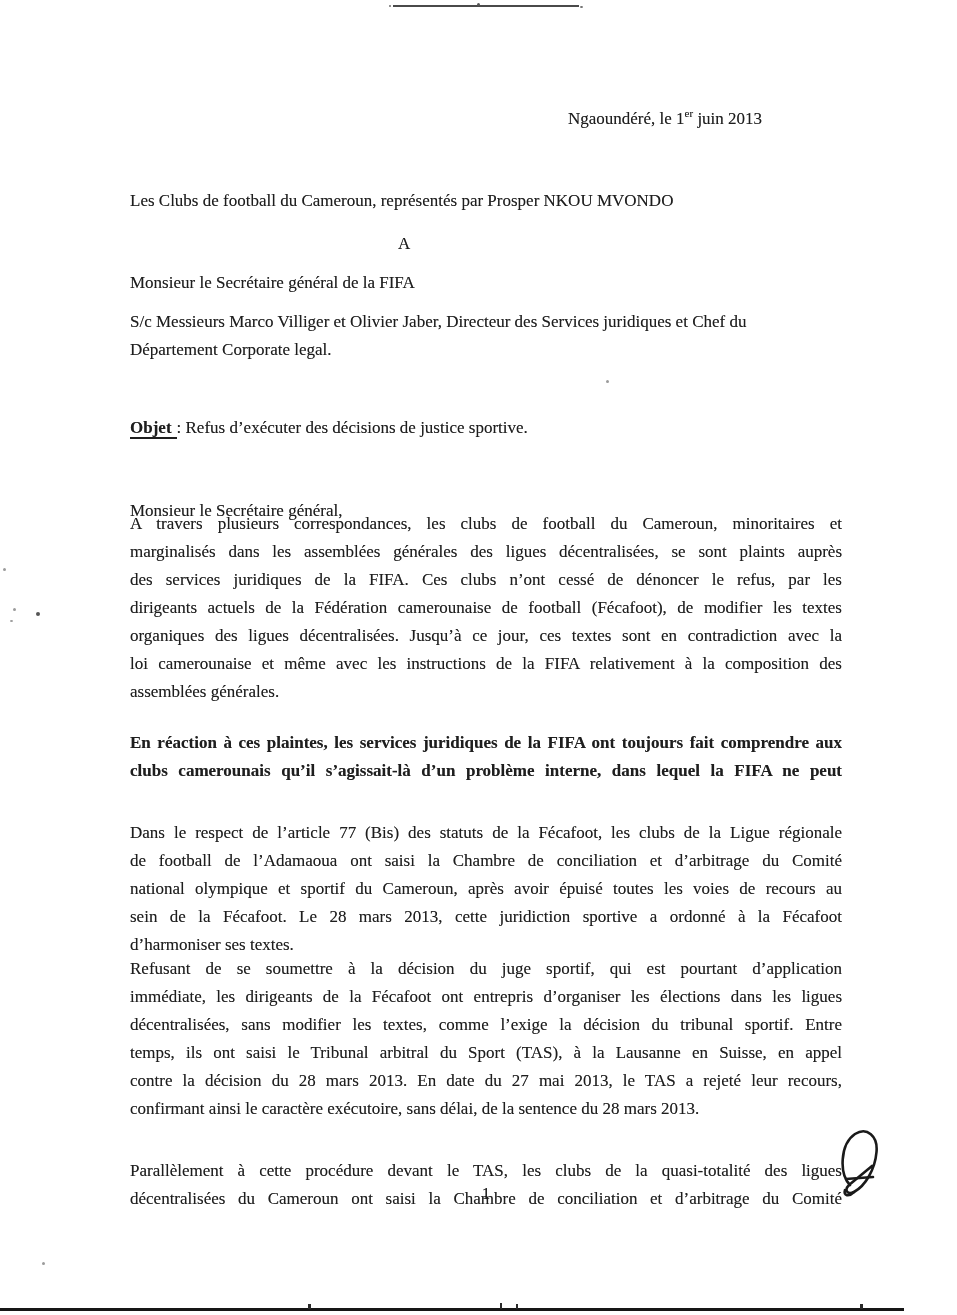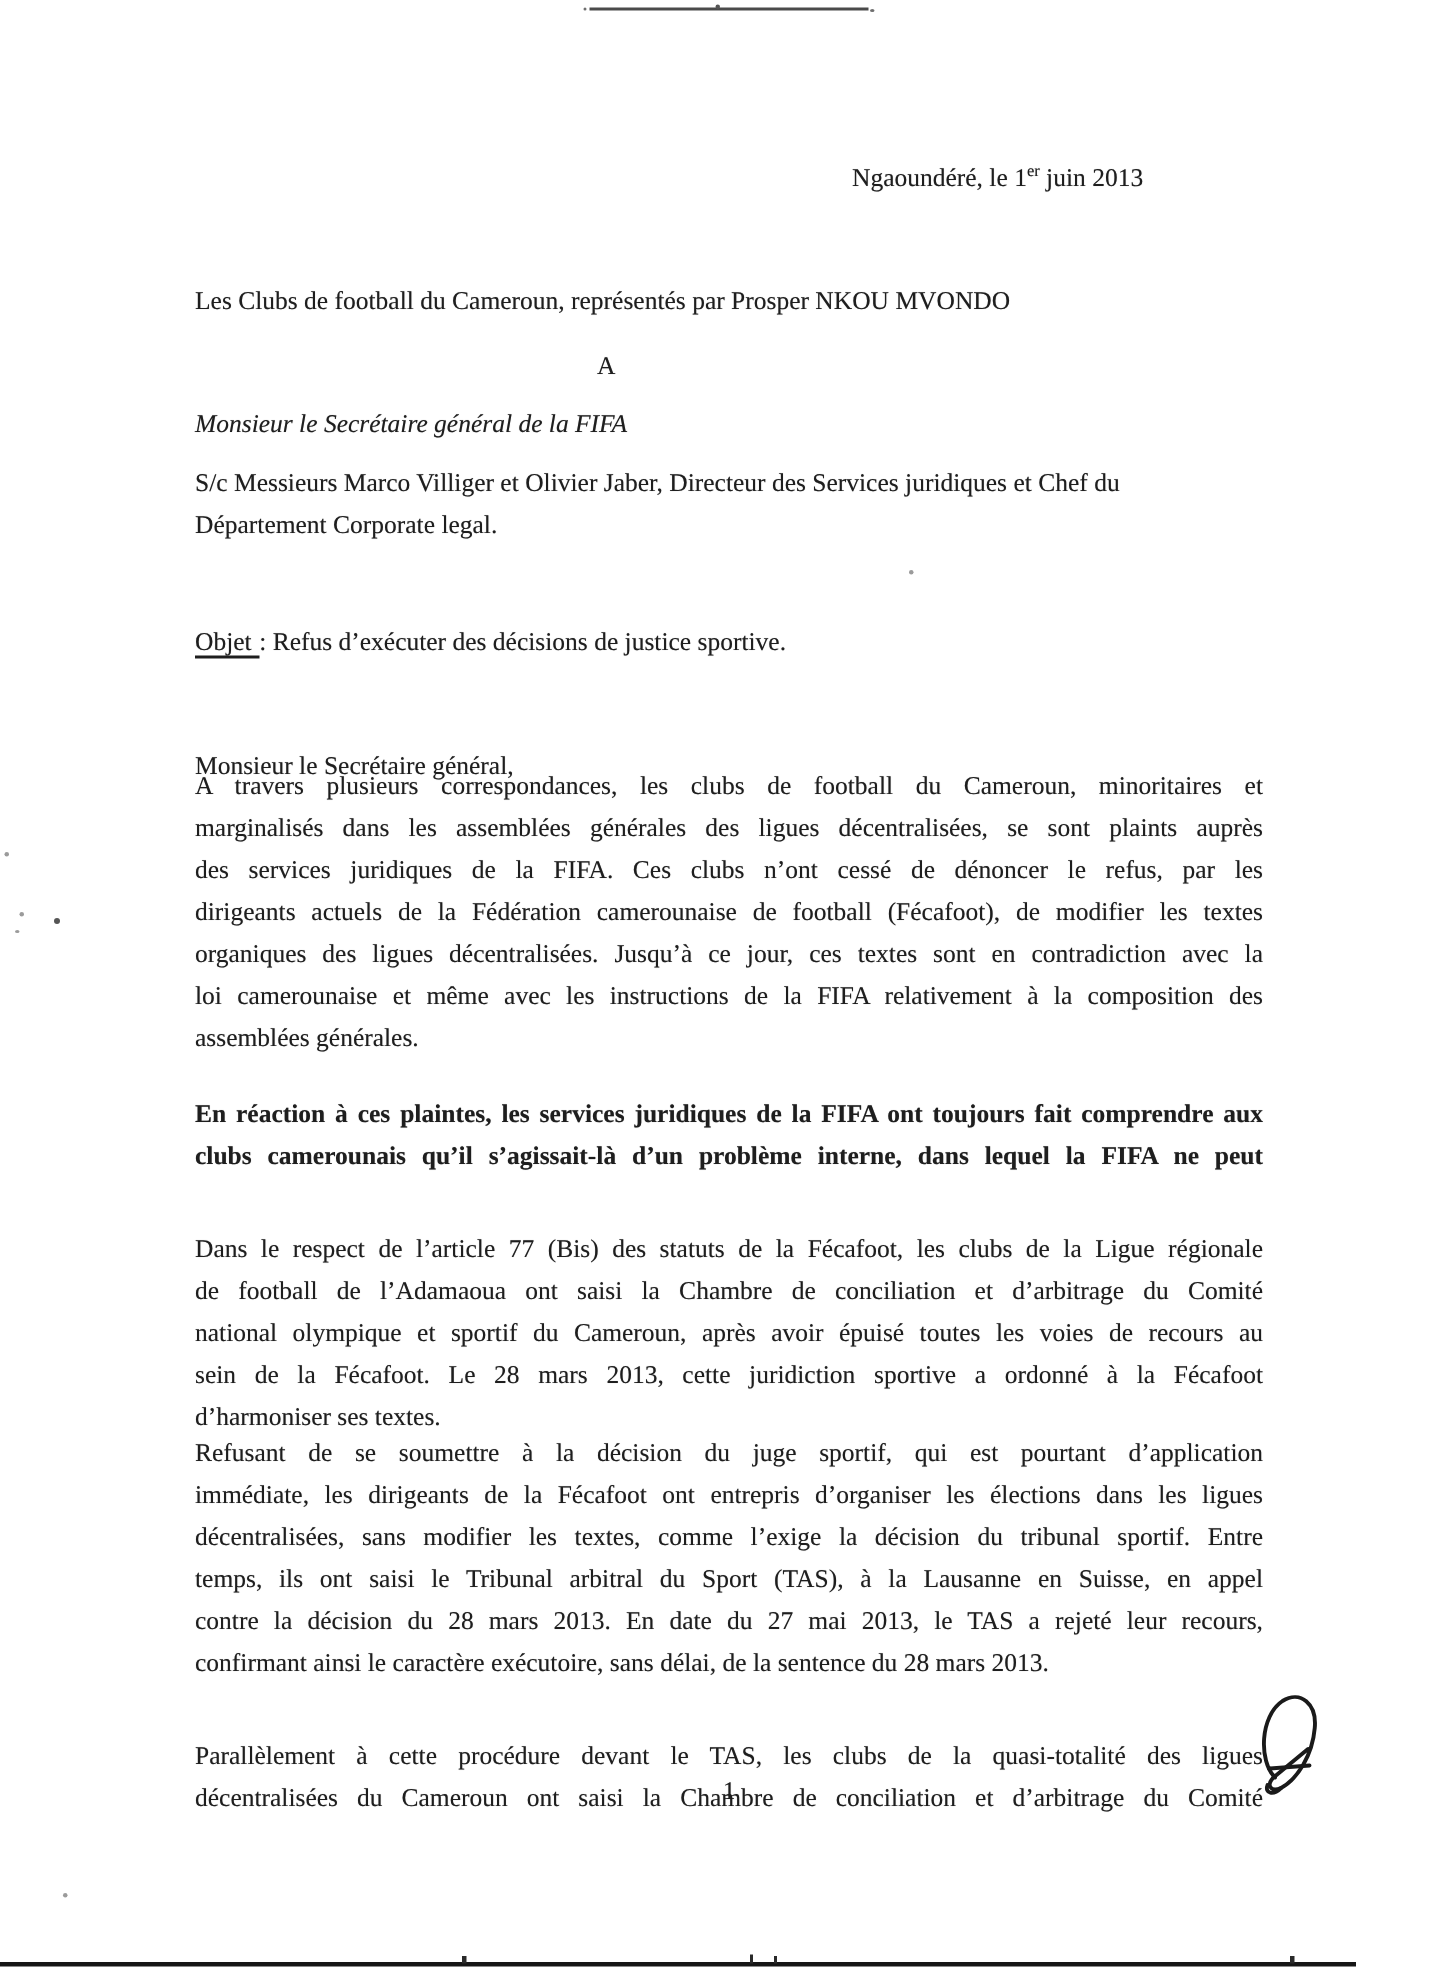--- a/index.html
+++ b/index.html
@@ -33,25 +33,25 @@
     top: 5px; left: 393px; width: 186px; height: 2px;
     background: #4a4a4a;
   }
   .dot { background: #6f6f6f; border-radius: 50%; }
 
   .date-line   { top: 105px; left: 568px; }
   .date-line sup { font-size: 11px; line-height: 0; }
 
   .sender-line { top: 187px; left: 130px; }
   .to-sep      { top: 230px; left: 398px; }
-  .recipient   { top: 269px; left: 130px; font-style: italic; }
+  .recipient   { top: 269px; left: 130px; }
   .careof      { top: 308px; left: 130px; }
   .objet       { top: 414px; left: 130px; }
   .objet .objet-label {
-    font-weight: normal;
+    font-weight: bold;
     border-bottom: 2px solid #1e1e1e;
     padding-right: 5px;
   }
   .salutation  { top: 497px; left: 130px; }
 
   .para-1 { top: 510px;  left: 130px; }
   .para-2 { top: 729px;  left: 130px; font-weight: bold; }
   .para-3 { top: 819px;  left: 130px; }
   .para-4 { top: 955px;  left: 130px; }
   .para-5 { top: 1121px; left: 130px; margin-top: 36px; }

